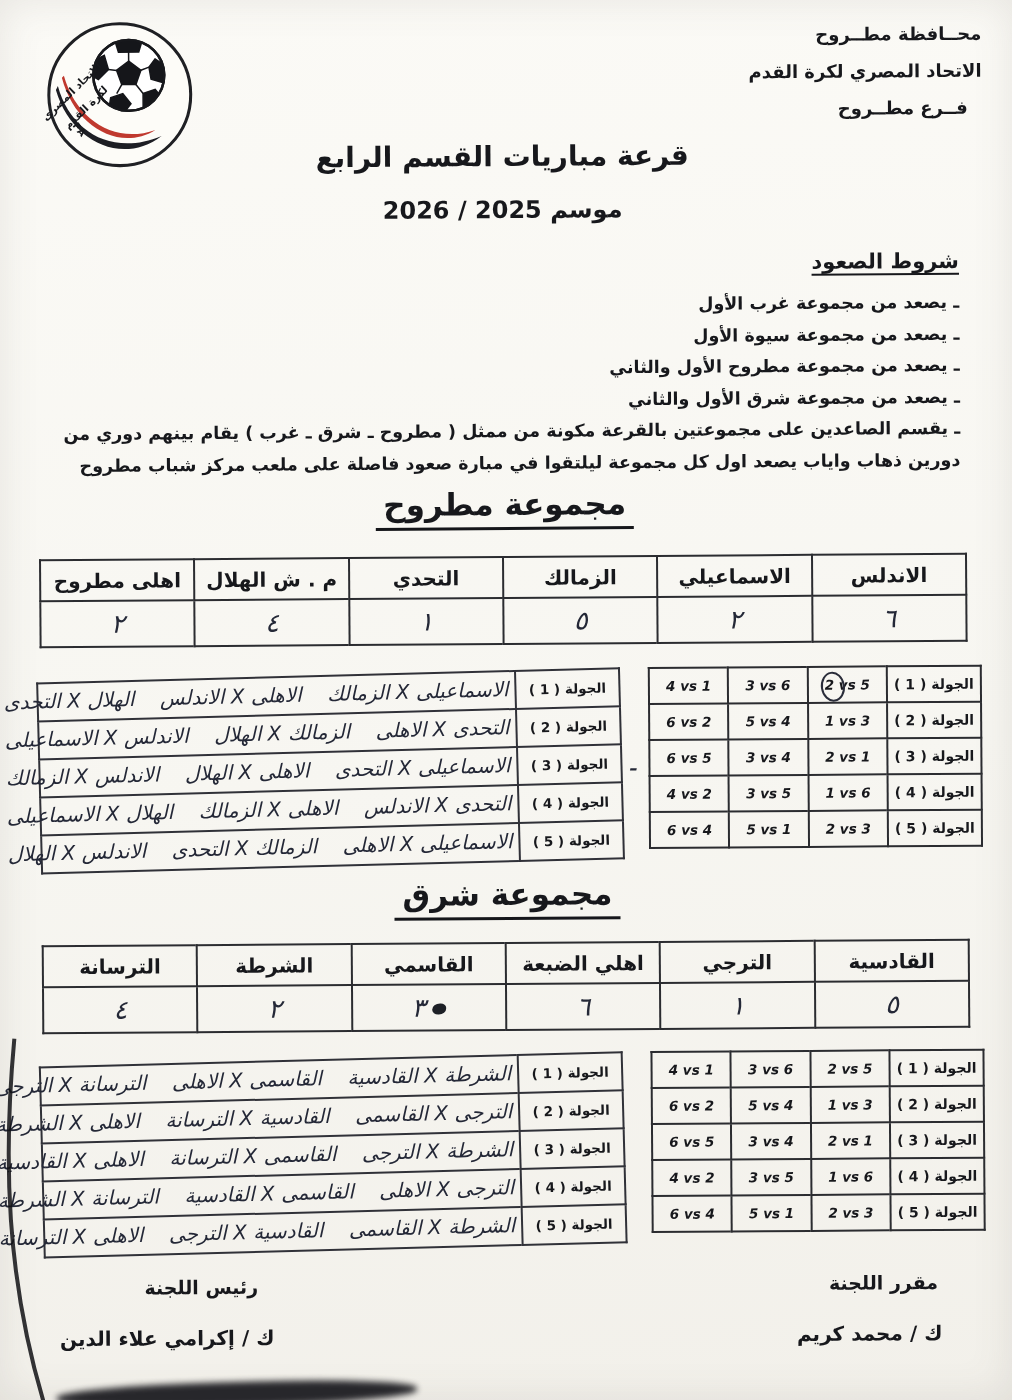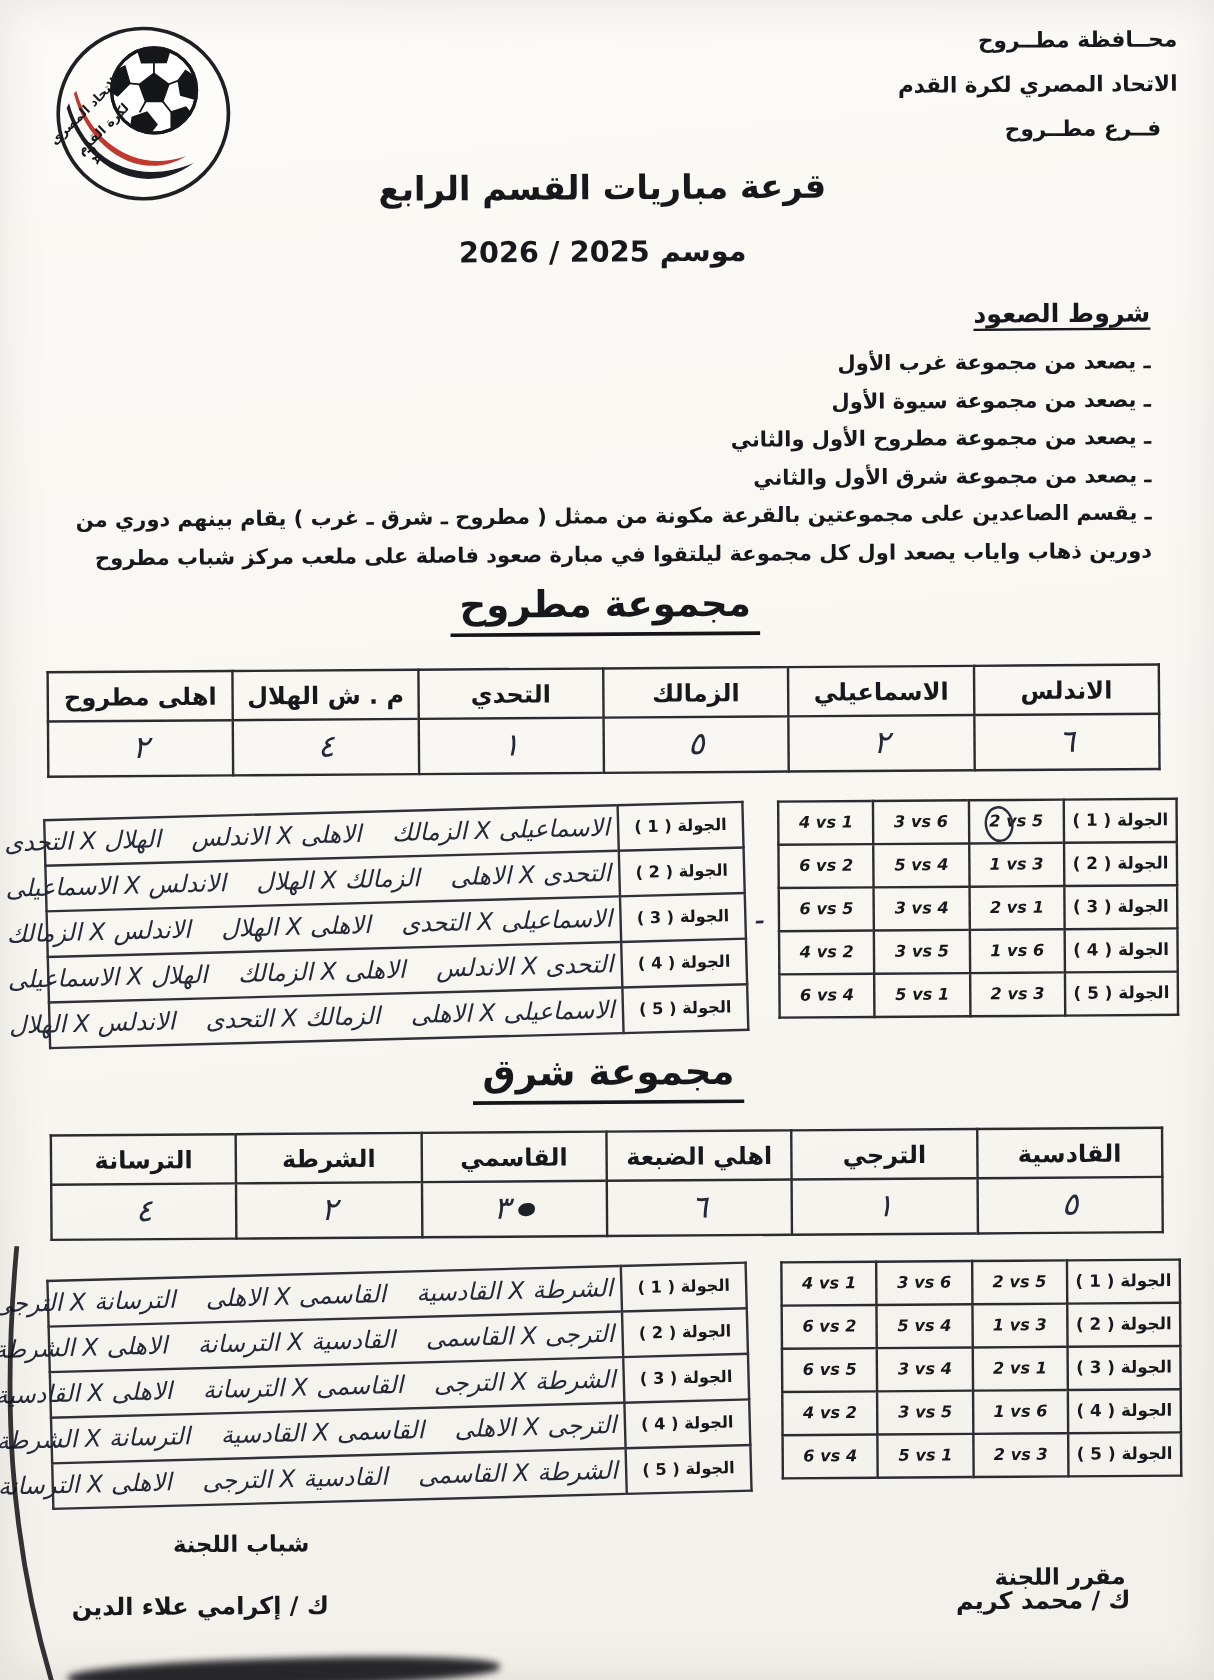--- a/index.html
+++ b/index.html
@@ -304,23 +304,23 @@
         <tr>
           <td class="rlabel">الجولة ( 5 )</td>
           <td class="handcell">
                 <span class="hand">الشرطة X القاسمى    القادسية X الترجى    الاهلى X الترسانة</span>
               </td>
         </tr>
       </tbody>
         </table>
     </div>
 
-    <div class="sig sig-role" style="top:1306px;right:78px">مقرر اللجنة</div>
+    <div class="sig sig-role" style="top:1274px;right:78px">مقرر اللجنة</div>
     <div class="sig sig-name" style="top:1324px;right:74px">ك / محمد كريم</div>
-    <div class="sig sig-role" style="top:1274px;right:758px">شباب اللجنة</div>
+    <div class="sig sig-role" style="top:1274px;right:758px">رئيس اللجنة</div>
     <div class="sig sig-name" style="top:1324px;right:742px">ك / إكرامي علاء الدين</div>
 
     <div class="smudge"></div>
     <svg class="edge-line" width="60" height="370">
       <path d="M18,0 C6,120 8,240 46,368" stroke="#101014" stroke-width="4" fill="none" opacity="0.85"></path>
     </svg>
 
   </div>
 </div>
 

